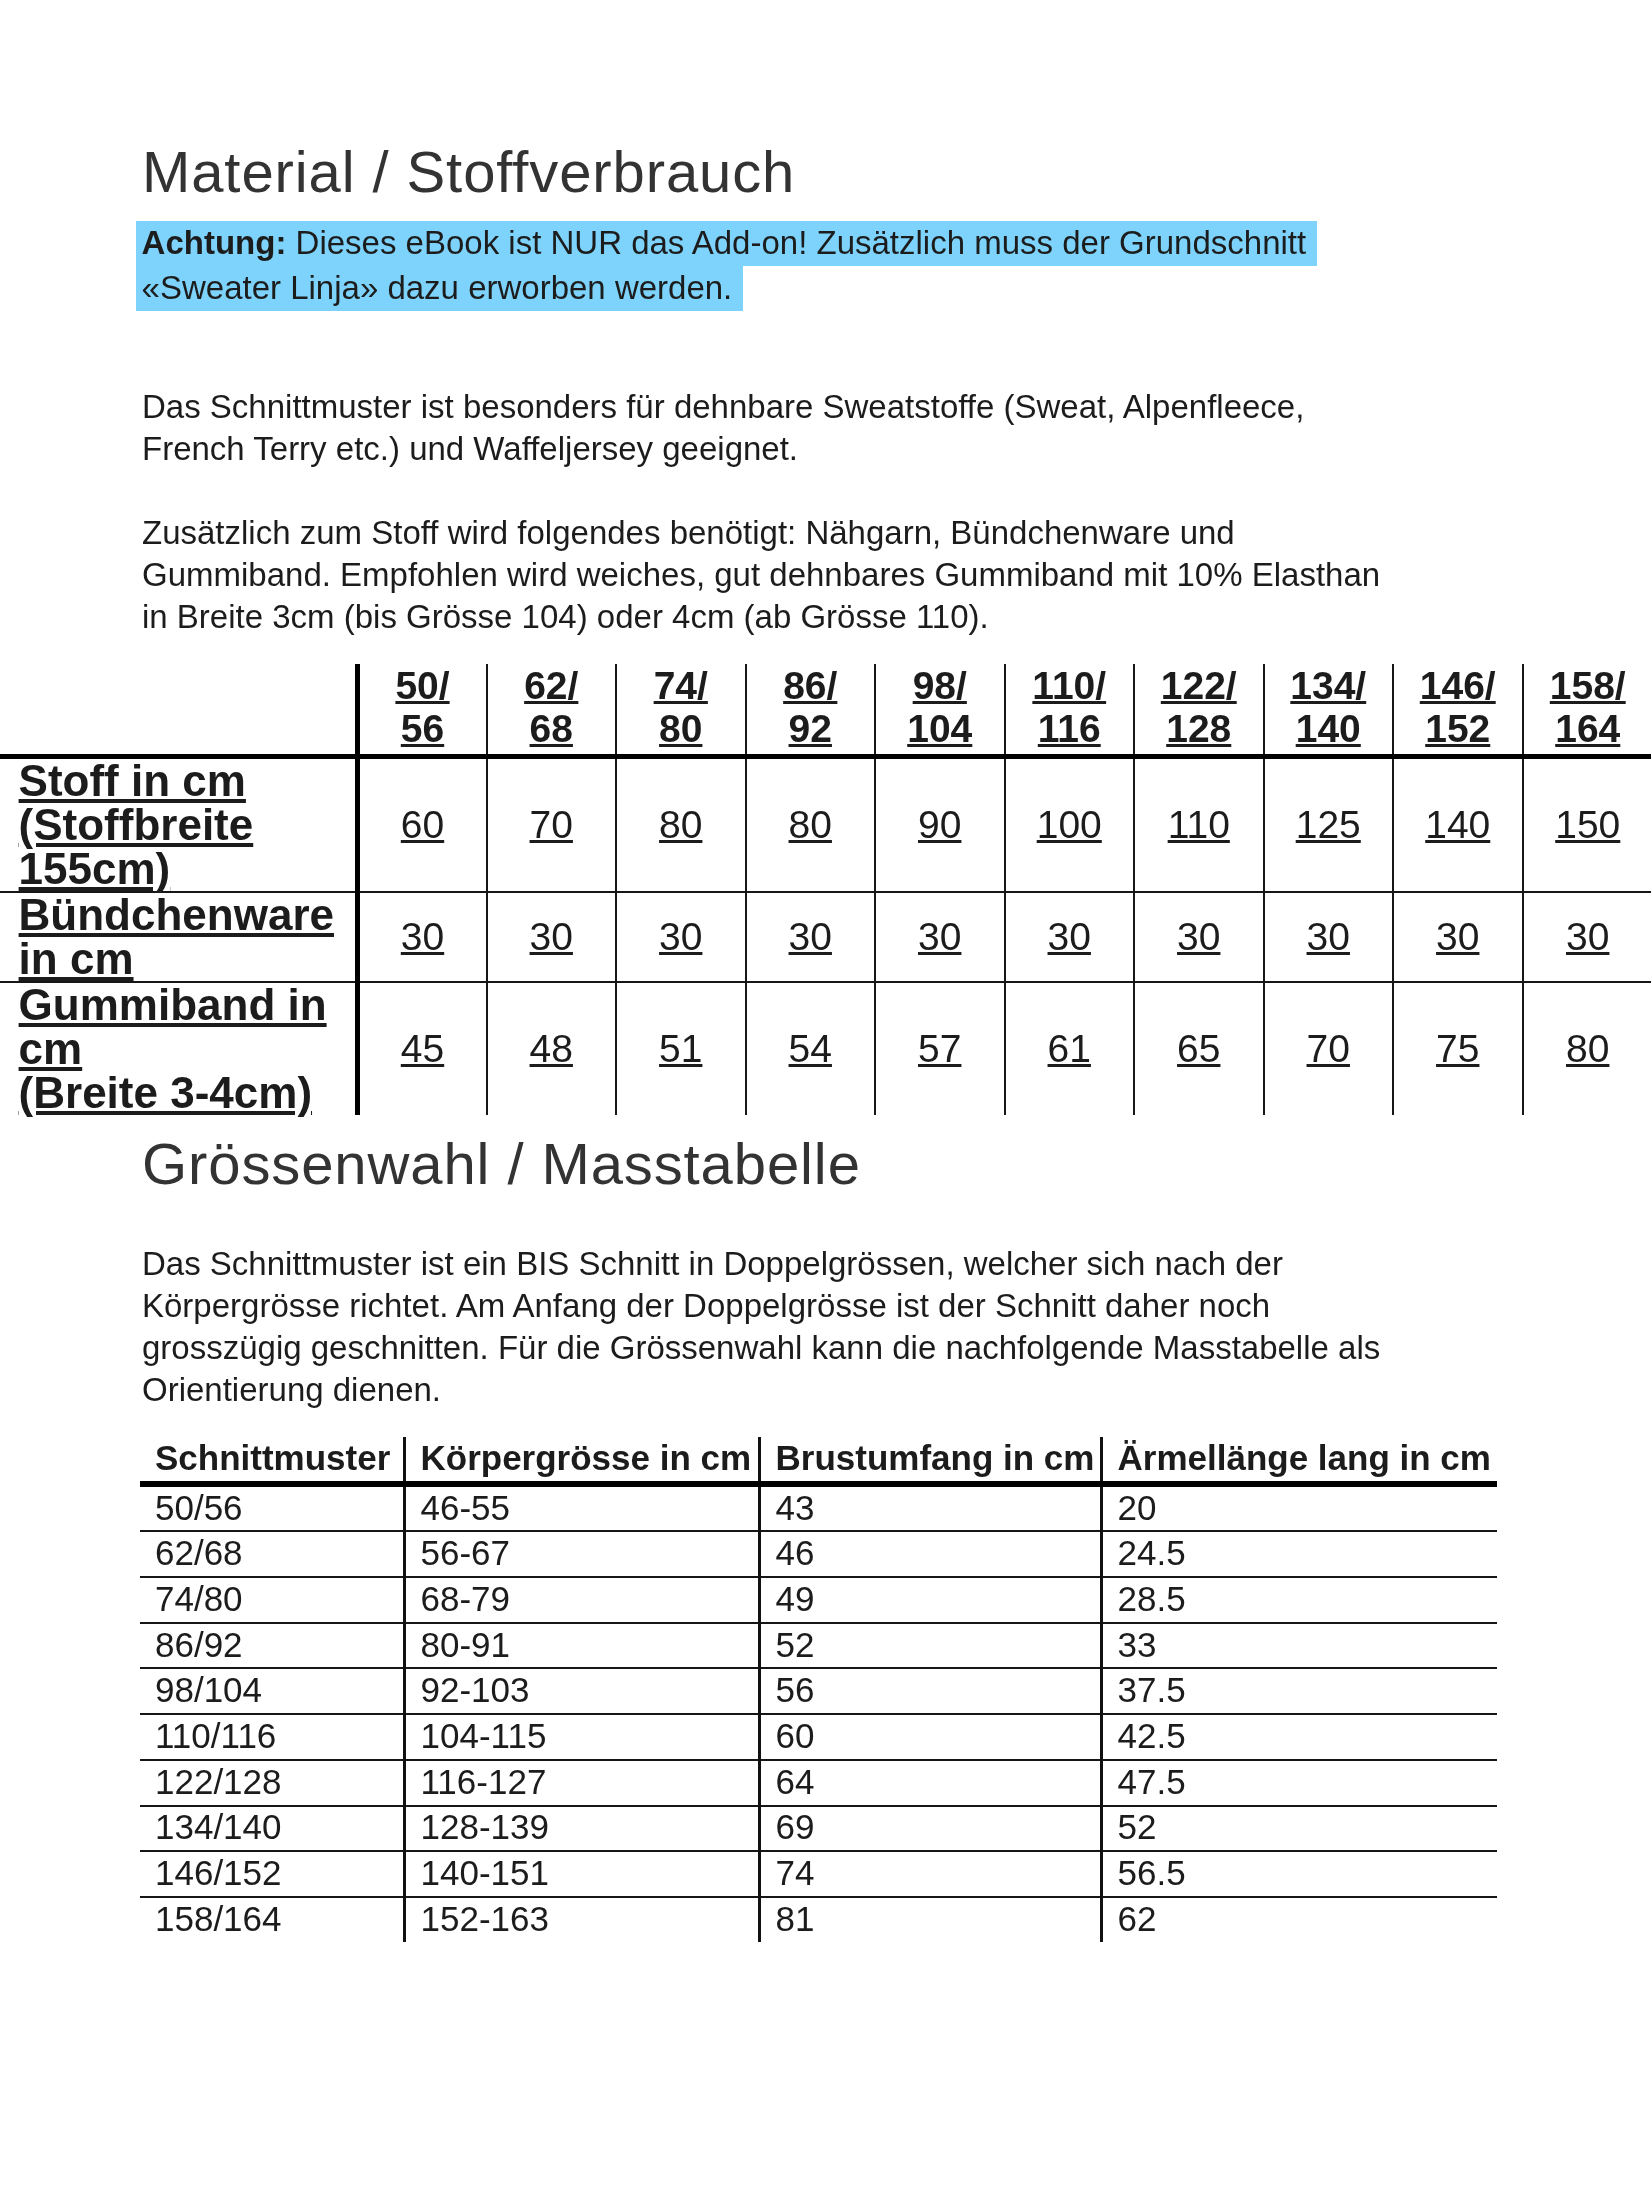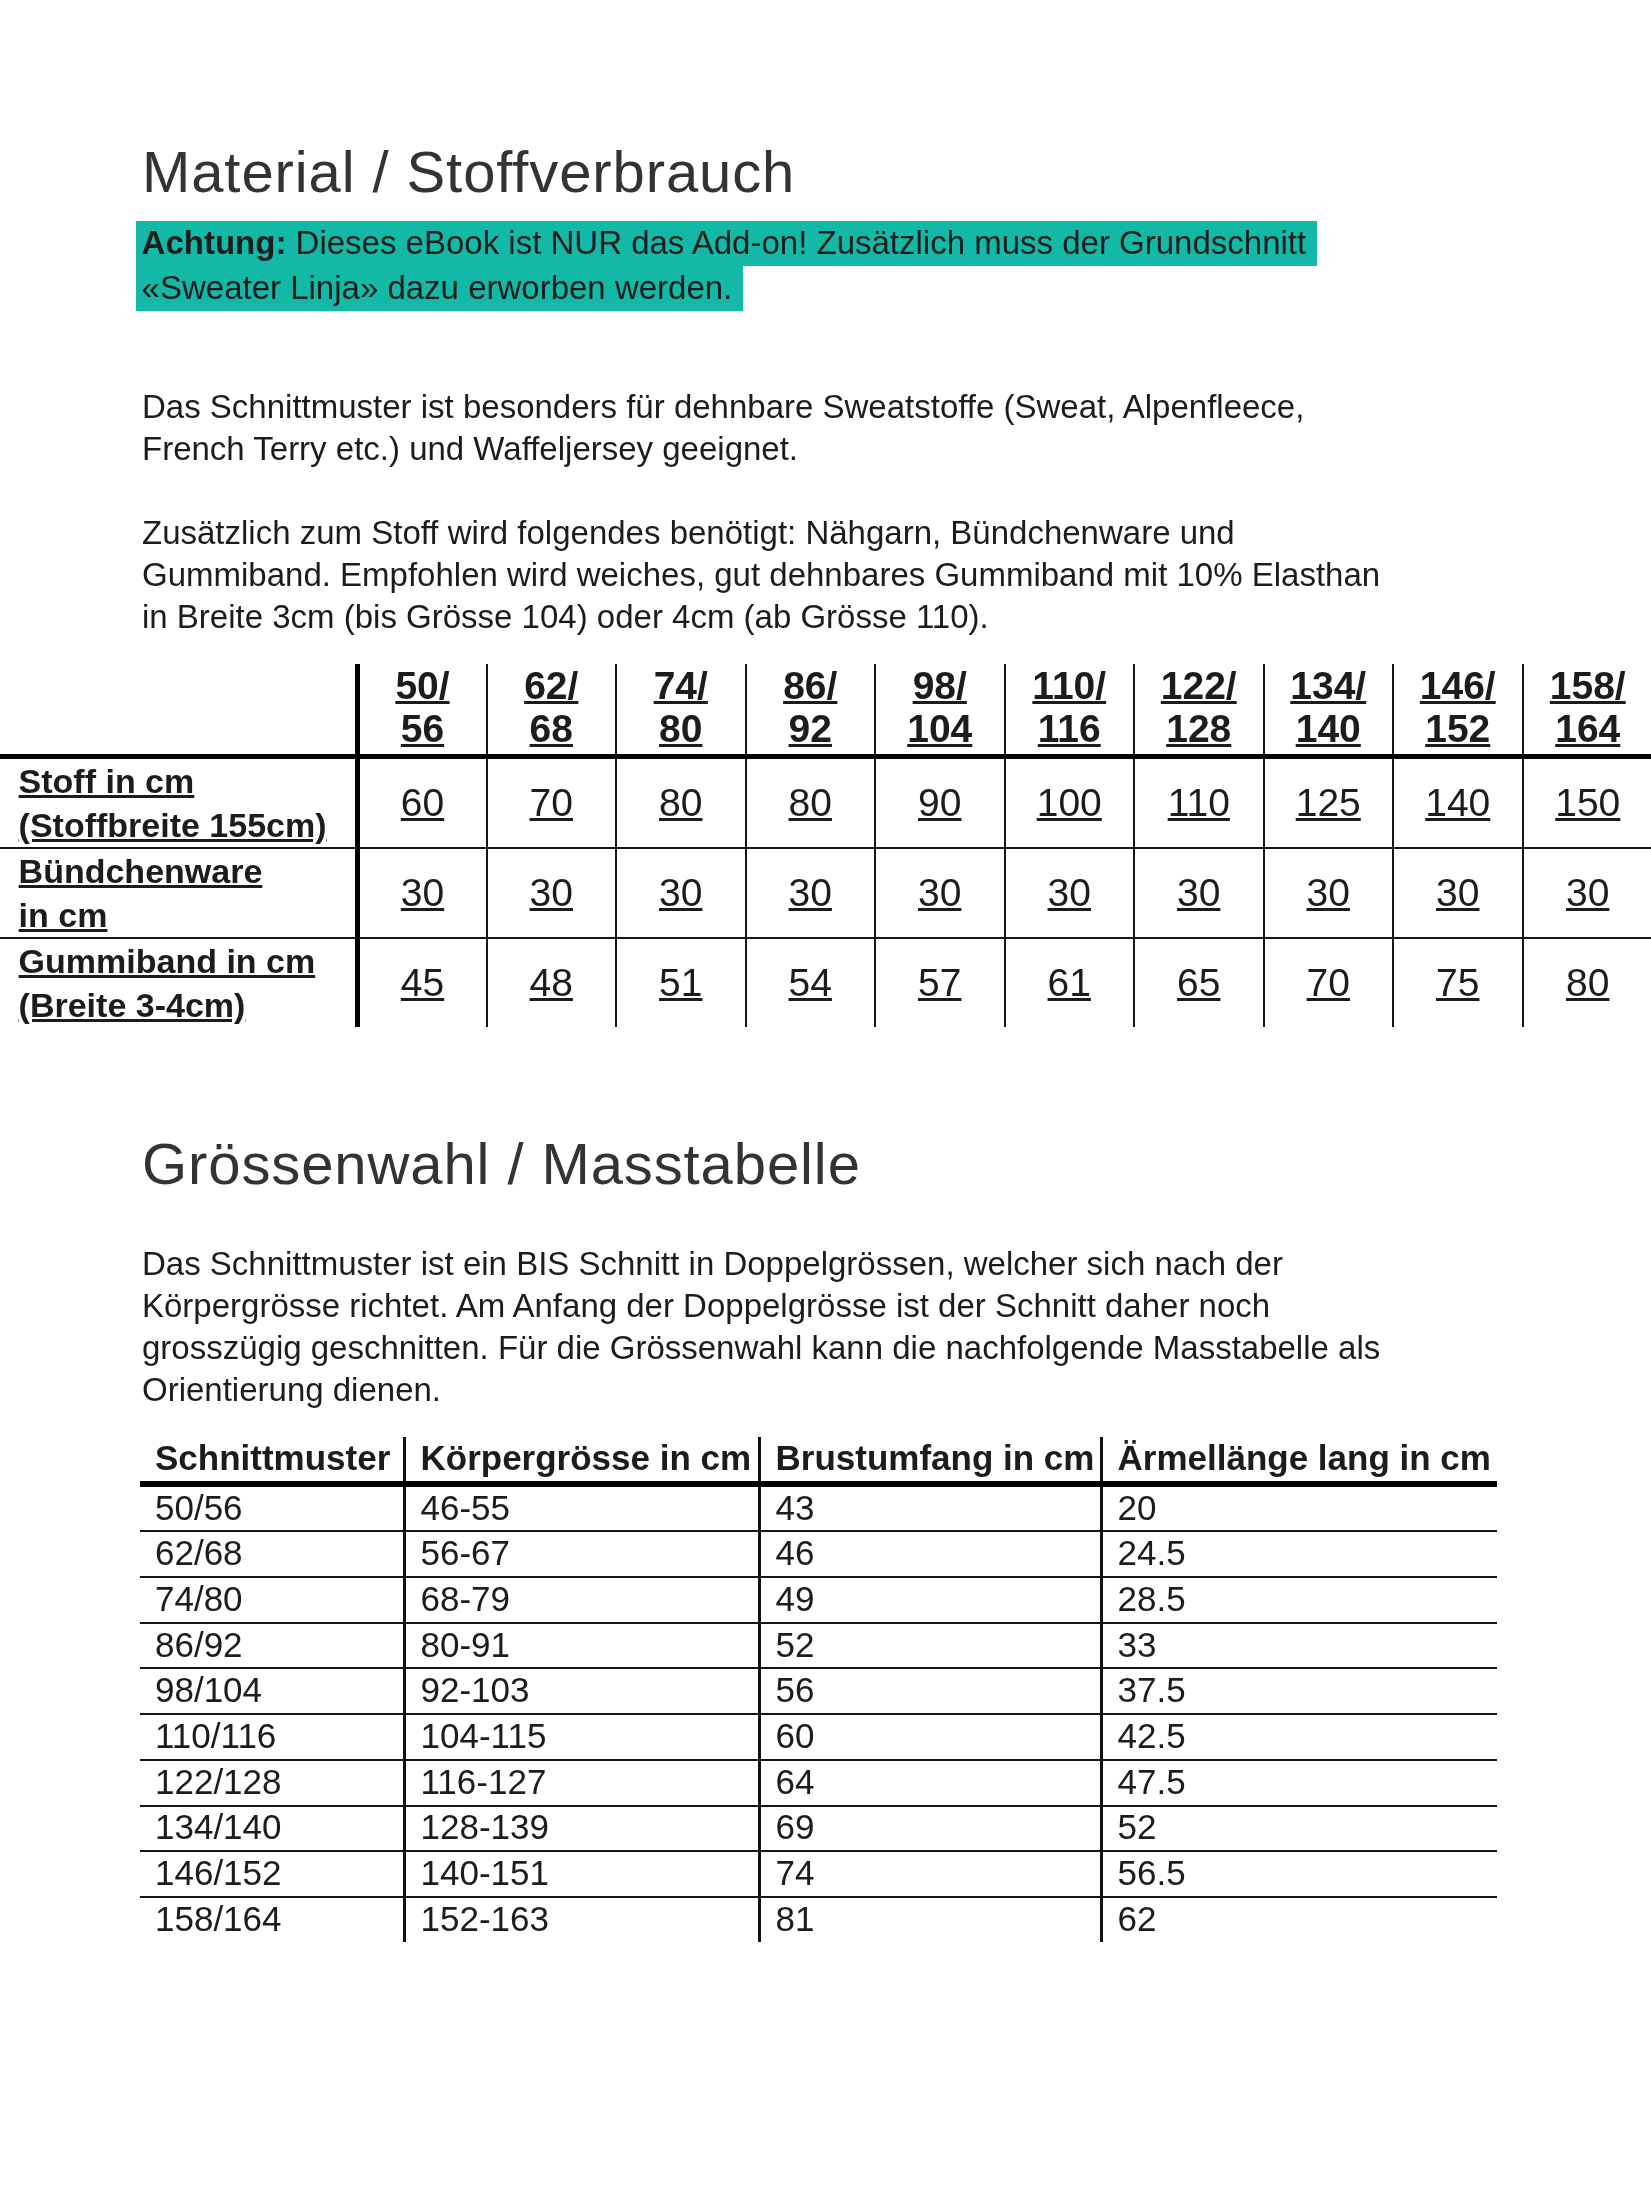--- a/index.html
+++ b/index.html
@@ -22,33 +22,33 @@
     color:#333333;
     white-space:nowrap;
   }
 
   
   .para { left:142px; font-size:33px; line-height:42px; white-space:nowrap;margin-top:24px; }
 
   
   .notice { left:136px; font-size:33px; line-height:45px; white-space:nowrap; }
   .notice .hl {
-    background:#14b8a6;
+    background:#7dd3fc;
     padding:2.8px 11.2px 4.7px 5.6px;
   }
   .notice b { font-weight:bold; }
 
   
   table { border-collapse:collapse; }
   #t1 { left:0; top:664px; width:1652px; table-layout:fixed; }
   #t1 td { vertical-align:middle;text-decoration:underline; }
   #t1 col.c-lbl { width:357px; }
   #t1 td.lbl {
     border-right:5.6px solid #000;
-    font-weight:bold; font-size:34px; line-height:44px;
+    font-weight:bold; font-size:44px; line-height:44px;
     padding-left:18.6px; text-align:left;
   }
   #t1 tr.head td { border-bottom:5.6px solid #000; height:89px; }
   #t1 tr.head td.sz {
     font-weight:bold; font-size:39px; line-height:43px;
     text-align:center; padding-bottom:3.7px;
   }
   #t1 tr.data td { height:89px; }
   #t1 tr.data + tr.data td { border-top:2.8px solid #161616; }
   #t1 td.val + td.val { border-left:2.8px solid #161616; }

